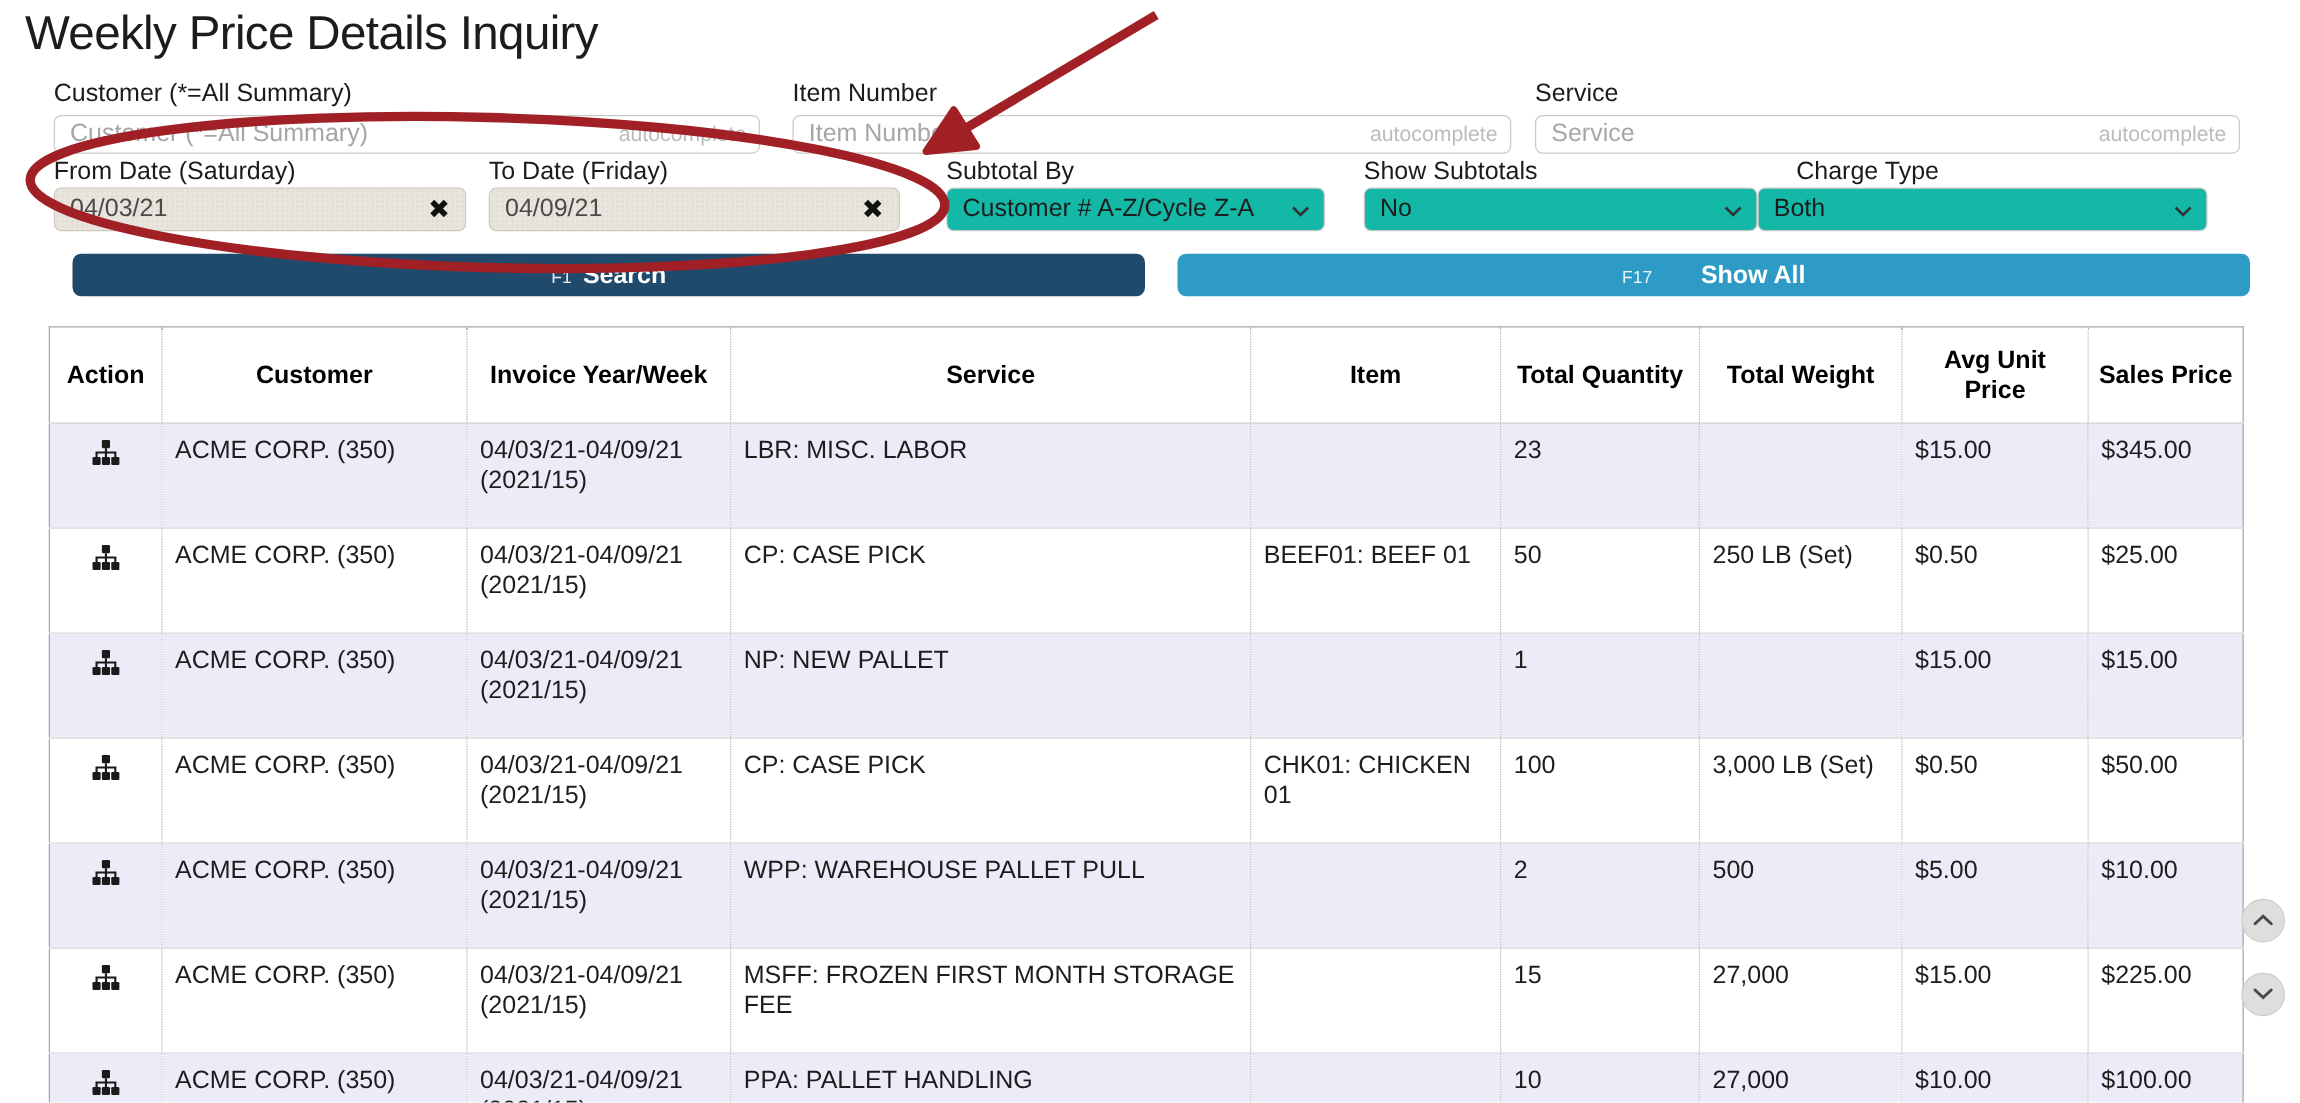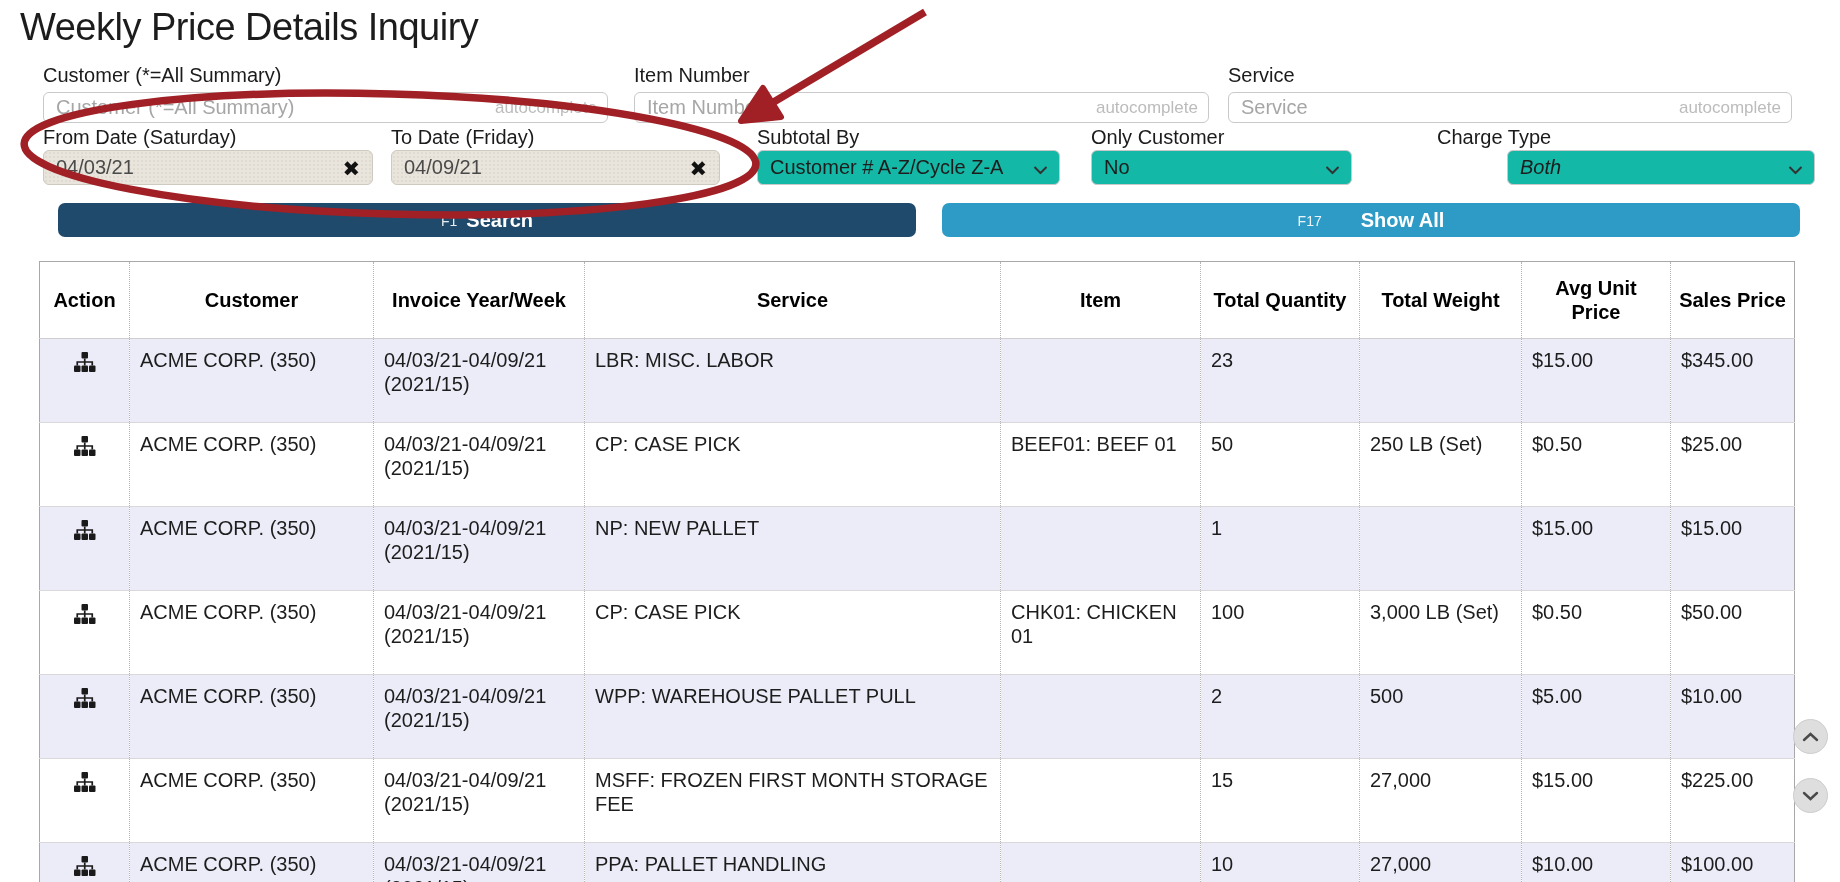--- a/index.html
+++ b/index.html
@@ -86,32 +86,32 @@
   <div class="field-label" style="left:757px;top:126px;">Subtotal By</div>
   <div class="select" style="left:757px;top:150px;width:303px;">
     <span>Customer # A-Z/Cycle Z-A</span>
     <span class="chev">
       <svg width="15" height="9" viewBox="0 0 15 9">
           <polyline points="1.5,1.5 7.5,7.5 13.5,1.5" fill="none" stroke="#333" stroke-width="2"></polyline>
         </svg>
     </span>
   </div>
 
-  <div class="field-label" style="left:1091px;top:126px;">Only Customer</div>
-  <div class="select" style="left:1091px;top:150px;width:261px;">
+  <div class="field-label" style="left:1091px;top:126px;">Show Subtotals</div>
+  <div class="select" style="left:1091px;top:150px;width:315px;">
     <span>No</span>
     <span class="chev">
       <svg width="15" height="9" viewBox="0 0 15 9">
           <polyline points="1.5,1.5 7.5,7.5 13.5,1.5" fill="none" stroke="#333" stroke-width="2"></polyline>
         </svg>
     </span>
   </div>
 
   <div class="field-label" style="left:1437px;top:126px;">Charge Type</div>
-  <div class="select" style="left:1507px;top:150px;width:308px;font-style:italic;">
+  <div class="select" style="left:1406px;top:150px;width:360px;">
     <span>Both</span>
     <span class="chev">
       <svg width="15" height="9" viewBox="0 0 15 9">
           <polyline points="1.5,1.5 7.5,7.5 13.5,1.5" fill="none" stroke="#333" stroke-width="2"></polyline>
         </svg>
     </span>
   </div>
 
   <button class="btn" id="search-btn">
     <span class="fkey">F1</span>

